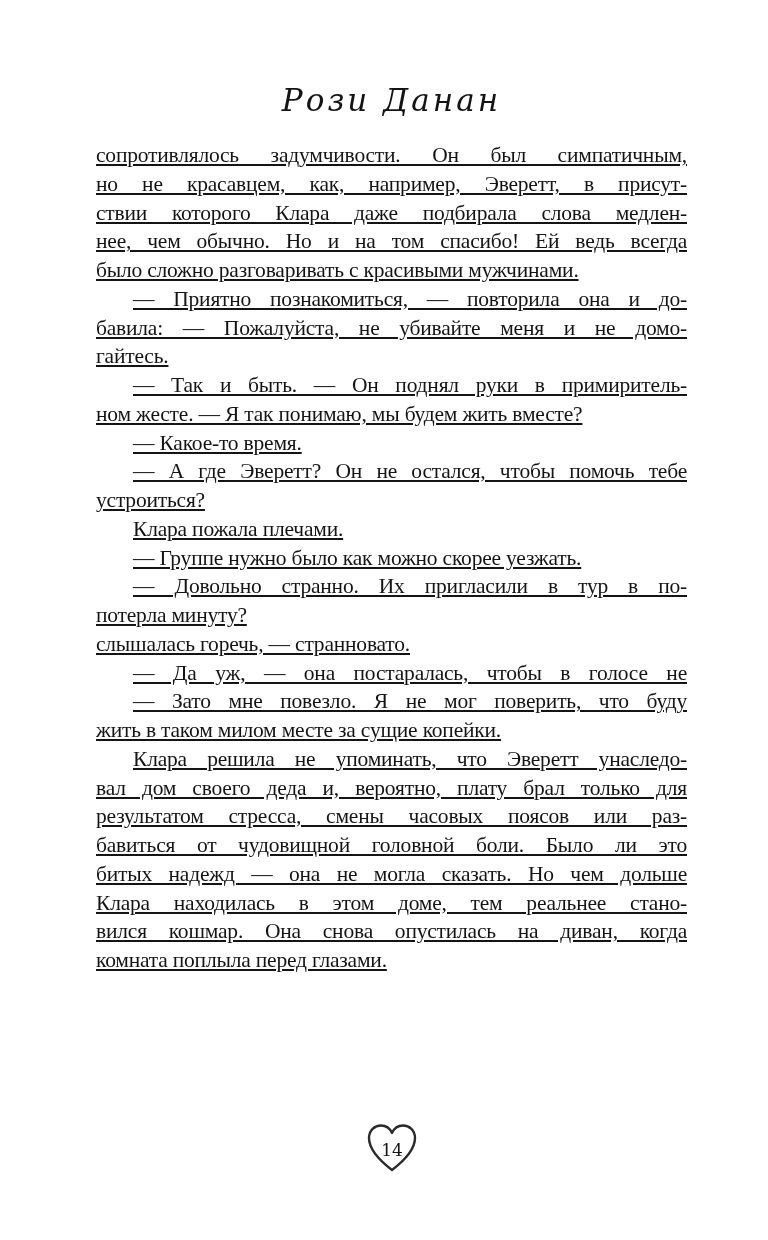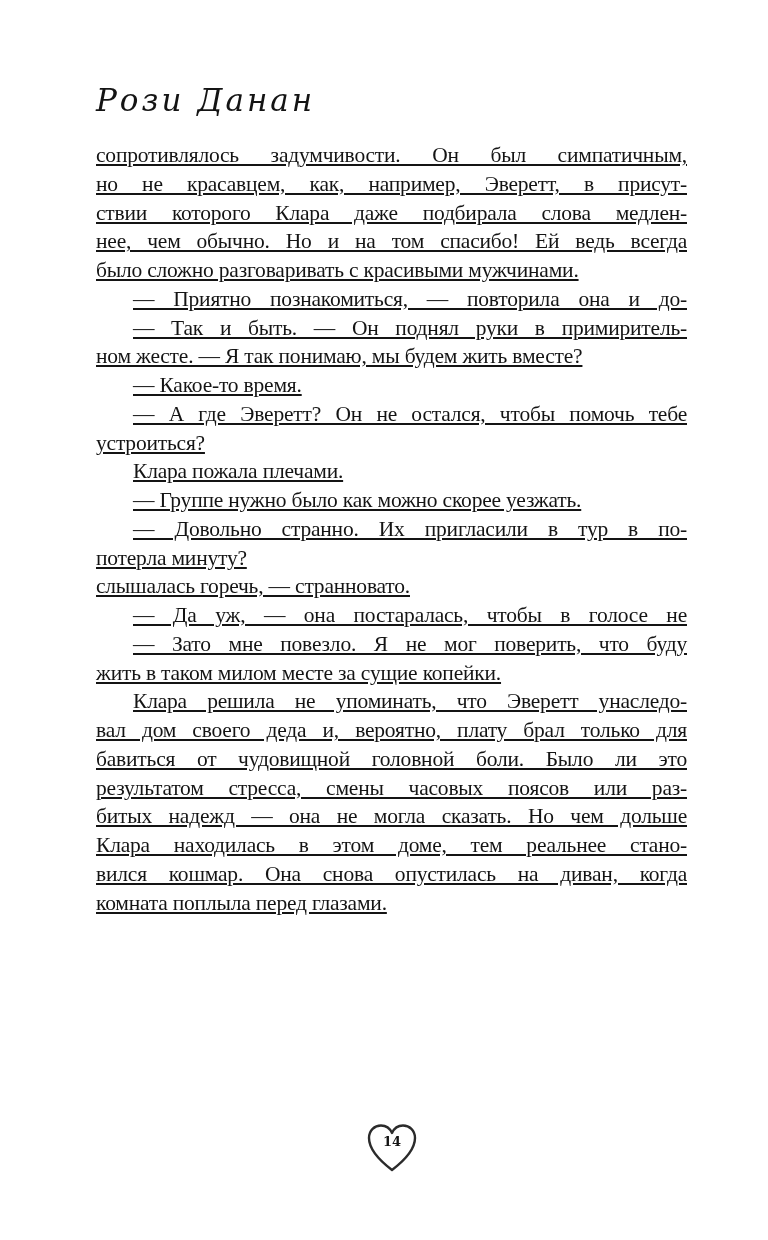--- a/index.html
+++ b/index.html
@@ -14,20 +14,21 @@
     background: var(--background, #ffffff);
     overflow: hidden;
     font-family: "Liberation Serif", "DejaVu Serif", serif;
     color: var(--text-color, #141414);
   }
   .running-head {
     position: absolute;
     top: 80px;
     left: 96px;
     width: 591px;
+    text-align: center;
     font-family: "DejaVu Serif", serif;
     font-style: italic;
     font-size: 31px;
     line-height: 40px;
     letter-spacing: 3px;
     color: var(--text-color, #141414);
   }
   .body-text {
     position: absolute;
     top: 141px;
@@ -50,47 +51,49 @@
   .footer-ornament {
     position: absolute;
     left: 364px;
     top: 1122px;
     width: 56px;
     height: 52px;
   }
   .footer-ornament svg { display: block; }
   .pagenum {
     position: absolute;
-    top: 12px;
+    top: 18px;
     left: 0;
     width: 100%;
     text-align: center;
     font-family: "DejaVu Serif", serif;
-    font-weight: bold;
-    font-size: 13px;
+    font-weight: normal;
+    font-size: 17px;
     color: var(--text-color, #141414);
   }
 </style>
 </head>
 <body>
 
 <div class="page">
 
   <div class="running-head">Рози Данан</div>
 
   <div class="body-text" id="body-text">
       <div class="para">
         <div class="line">сопротивлялось задумчивости. Он был симпатичным,</div>
         <div class="line">но не красавцем, как, например, Эверетт, в присут-</div>
         <div class="line">ствии которого Клара даже подбирала слова медлен-</div>
         <div class="line">нее, чем обычно. Но и на том спасибо! Ей ведь всегда</div>
         <div class="line last">было сложно разговаривать с красивыми мужчинами.</div>
       </div>
       <div class="para">
         <div class="line indent">— Приятно познакомиться, — повторила она и до-</div>
+        <div class="line">бавила: — Пожалуйста, не убивайте меня и не домо-</div>
+        <div class="line last">гайтесь.</div>
       </div>
       <div class="para">
         <div class="line indent">— Так и быть. — Он поднял руки в примиритель-</div>
         <div class="line last">ном жесте. — Я так понимаю, мы будем жить вместе?</div>
       </div>
       <div class="para">
         <div class="line last indent">— Какое-то время.</div>
       </div>
       <div class="para">
         <div class="line indent">— А где Эверетт? Он не остался, чтобы помочь тебе</div>
@@ -110,22 +113,22 @@
         <div class="line last">слышалась горечь, — странновато.</div>
         <div class="line indent">— Да уж, — она постаралась, чтобы в голосе не</div>
       </div>
       <div class="para">
         <div class="line indent">— Зато мне повезло. Я не мог поверить, что буду</div>
         <div class="line last">жить в таком милом месте за сущие копейки.</div>
       </div>
       <div class="para">
         <div class="line indent">Клара решила не упоминать, что Эверетт унаследо-</div>
         <div class="line">вал дом своего деда и, вероятно, плату брал только для</div>
+        <div class="line">результатом стресса, смены часовых поясов или раз-</div>
         <div class="line">бавиться от чудовищной головной боли. Было ли это</div>
-        <div class="line">результатом стресса, смены часовых поясов или раз-</div>
         <div class="line">битых надежд — она не могла сказать. Но чем дольше</div>
         <div class="line">Клара находилась в этом доме, тем реальнее стано-</div>
         <div class="line">вился кошмар. Она снова опустилась на диван, когда</div>
         <div class="line last">комната поплыла перед глазами.</div>
       </div>
     </div>
 
   <div class="footer-ornament">
     <svg width="56" height="52" viewBox="0 0 56 52" aria-hidden="true">
       <path d="M28 48 C 13 36.5, 5 26, 5 16 C 5 8.3, 10.6 3.5, 17 3.5 C 21.8 3.5, 25.9 6.3, 28 11 C 30.1 6.3, 34.2 3.5, 39 3.5 C 45.4 3.5, 51 8.3, 51 16 C 51 26, 43 36.5, 28 48 Z" fill="#ffffff" stroke="#2b2b2b" stroke-width="2.4" stroke-linejoin="round"></path>

